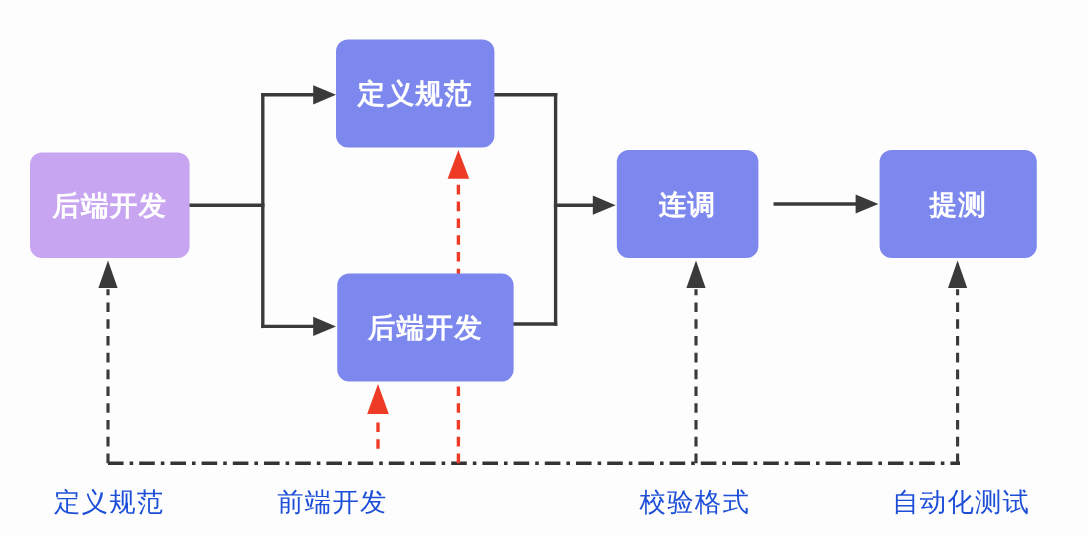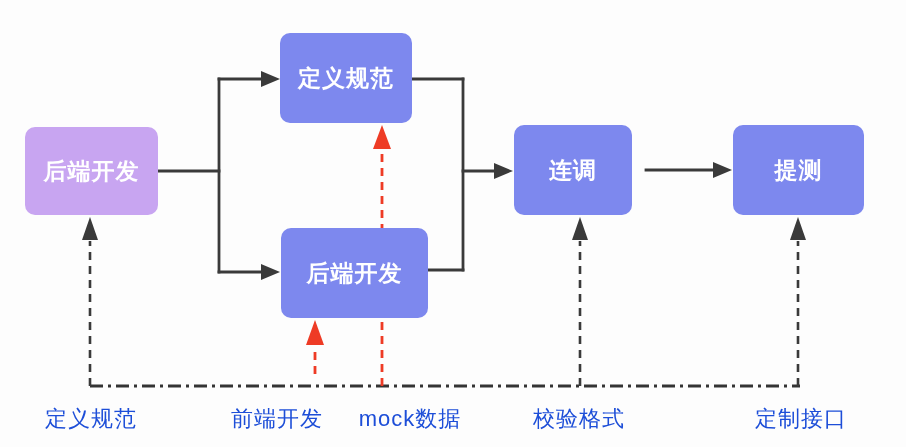--- a/index.html
+++ b/index.html
@@ -88,17 +88,16 @@
   </div>
   <div class="node node-blue" style="left:514px;top:125px;width:118px;height:90px;">
     <span>连调</span>
   </div>
   <div class="node node-blue" style="left:733px;top:125px;width:131px;height:90px;">
     <span>提测</span>
   </div>
 
   <div class="anno" style="left:91px;top:404px;">定义规范</div>
   <div class="anno" style="left:277px;top:404px;">前端开发</div>
-  <div class="anno" style="left:410px;top:404px;">mock数据</div>
   <div class="anno" style="left:579px;top:404px;">校验格式</div>
-  <div class="anno" style="left:801px;top:404px;">定制接口</div>
+  <div class="anno" style="left:801px;top:404px;">自动化测试</div>
 
 </div>
 
 </body></html>

